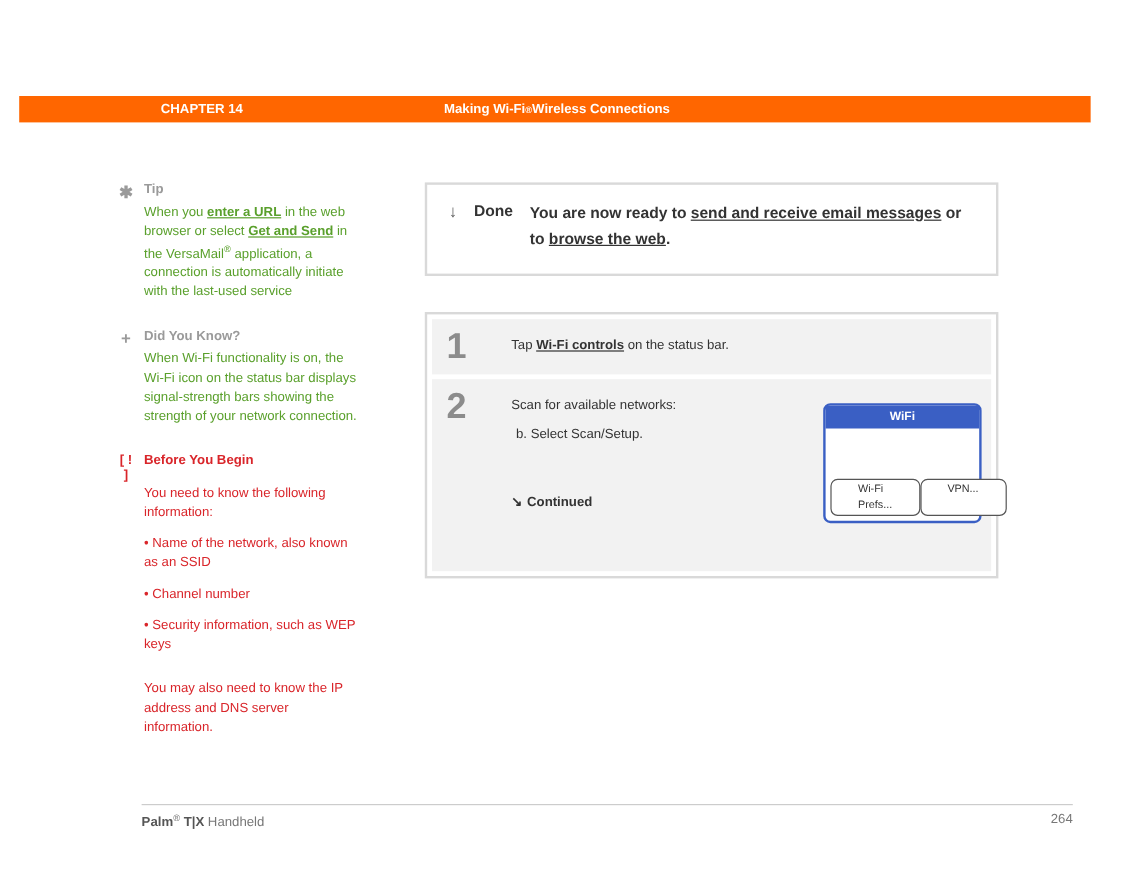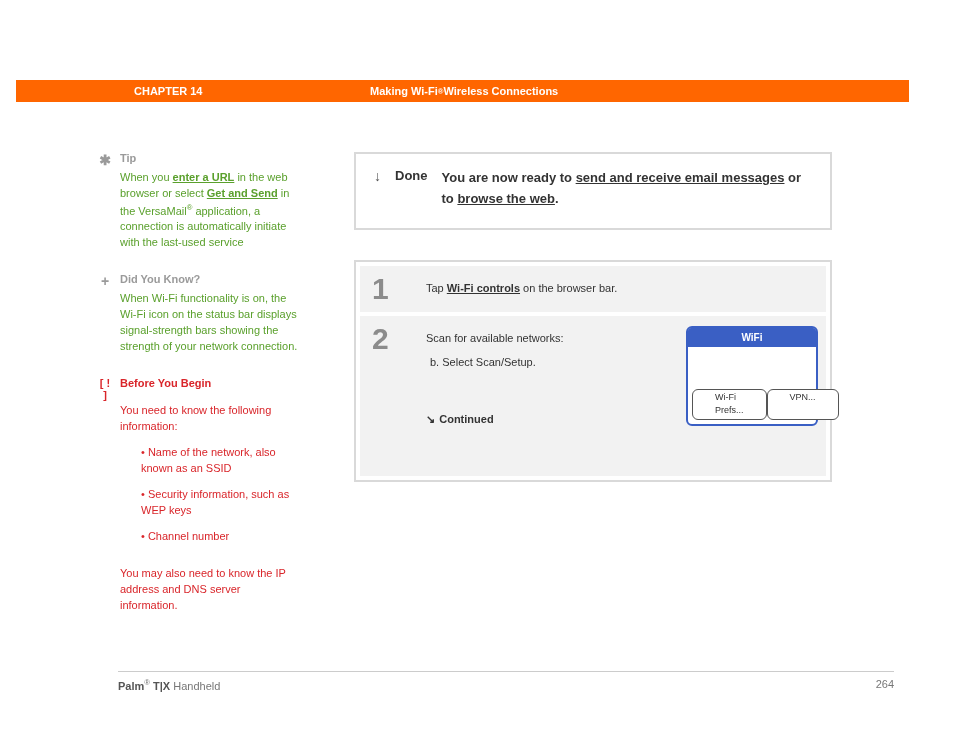--- a/index.html
+++ b/index.html
@@ -68,21 +68,21 @@
   }
   .side-title.red { color: #d9252a; }
   .side-body {
     margin-left: 22px;
     font-size: 11px;
     line-height: 1.45;
   }
   .side-body.green { color: #5aa02c; }
   .side-body.red { color: #d9252a; }
   .side-body a.green-link { color: #5aa02c; font-weight: bold; text-decoration: underline; }
-  .side-body .bullet { margin-top: 10px; margin-left: 21px; }
+  .side-body .bullet { margin-top: 10px; }
   .side-body .bullet::before { content: "• "; }
   .main {
     position: absolute;
     left: 354px;
     top: 152px;
     width: 478px;
   }
   .done-box {
     border: 2px solid #d9d9d9;
     padding: 14px 18px 18px 18px;
@@ -132,21 +132,21 @@
   .continued {
     margin-top: 40px;
     font-weight: bold;
     font-size: 11px;
     color: #333;
   }
   .continued-icon { font-size: 11px; margin-right: 4px; }
   .wifi-mock {
     position: absolute;
     right: 8px;
-    top: 10px;
+    top: 20px;
     width: 132px;
     height: 100px;
     border: 2px solid #3a5fc4;
     border-radius: 6px;
     background: #fff;
     font-family: Arial, sans-serif;
   }
   .wifi-title {
     background: #3a5fc4;
     color: #fff;
@@ -237,22 +237,22 @@
   </div>
 
   <div class="side-block">
     <div class="side-head">
       <span class="side-icon red">[ ! ]</span>
       <span class="side-title red">Before You Begin</span>
     </div>
     <div class="side-body red">
       <div>You need to know the following information:</div>
       <div class="bullet">Name of the network, also known as an SSID</div>
+      <div class="bullet">Channel number</div>
       <div class="bullet">Security information, such as WEP keys</div>
-      <div class="bullet">Channel number</div>
       <div style="margin-top:21px">You may also need to know the IP address and DNS server information.</div>
     </div>
   </div>
 
 </div>
 
 <div class="main">
 
   <div class="done-box">
     <div class="done-row">
@@ -263,21 +263,21 @@
       </span>
     </div>
   </div>
 
 
   <div class="steps-box">
 
     <div class="step-row">
       <div class="step-num">1</div>
       <div class="step-content">
-        <span>Tap </span><a href="#">Wi-Fi controls</a><span> on the browser bar.</span>
+        <span>Tap </span><a href="#">Wi-Fi controls</a><span> on the status bar.</span>
       </div>
     </div>
 
     <div class="step-row" style="min-height:160px">
       <div class="step-num">2</div>
       <div class="step-content">
         <div>Scan for available networks:</div>
         <div class="substeps">
           <div class="substep">b.  Select Scan/Setup.</div>
         </div>

